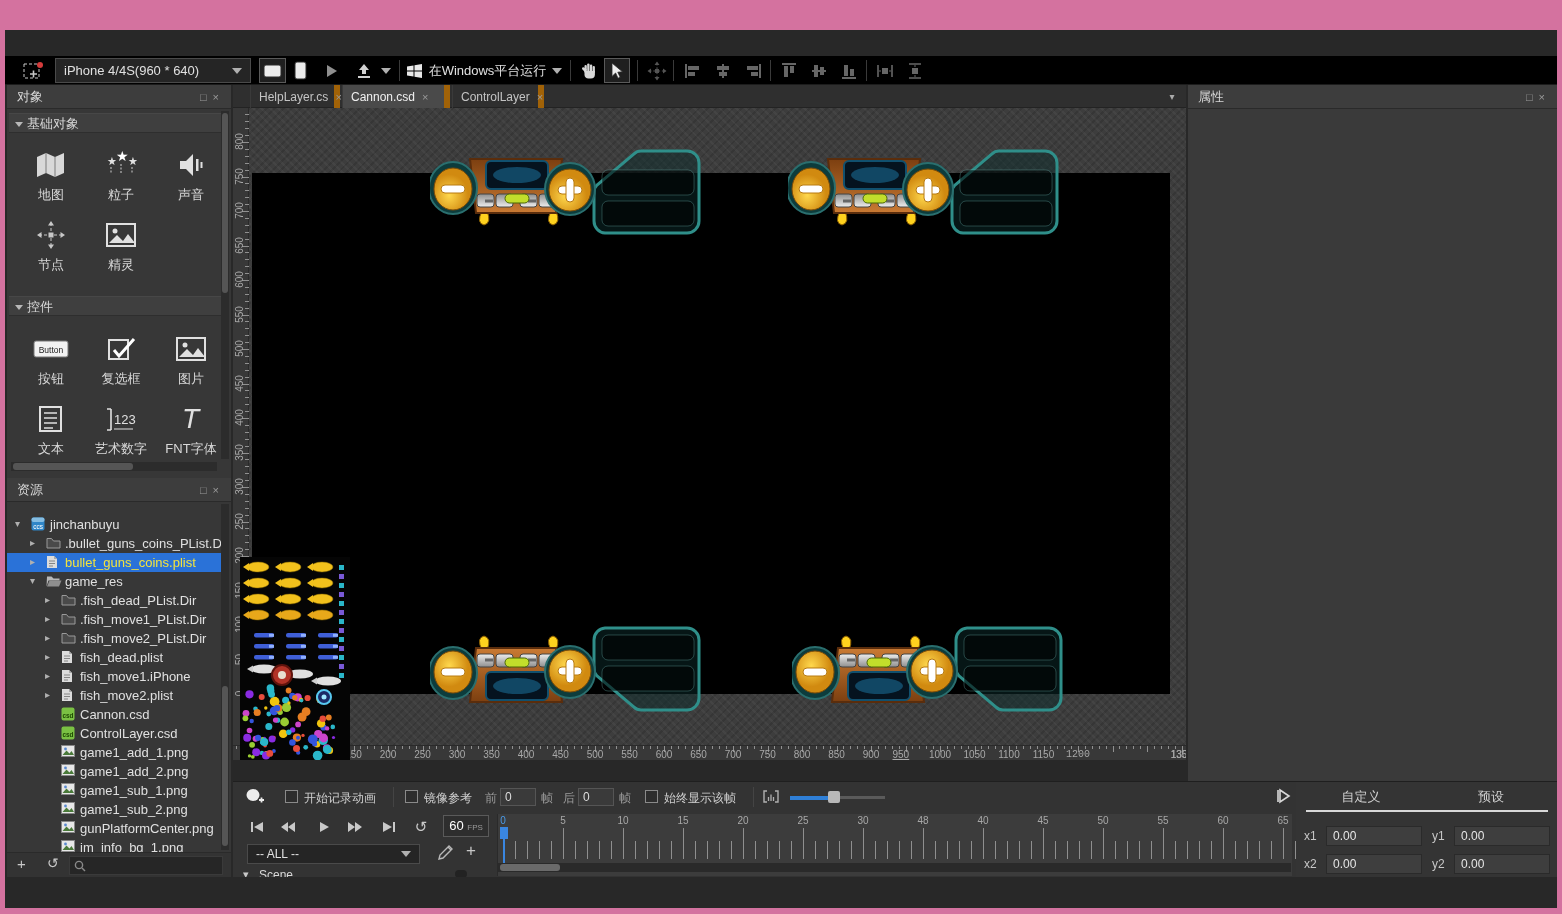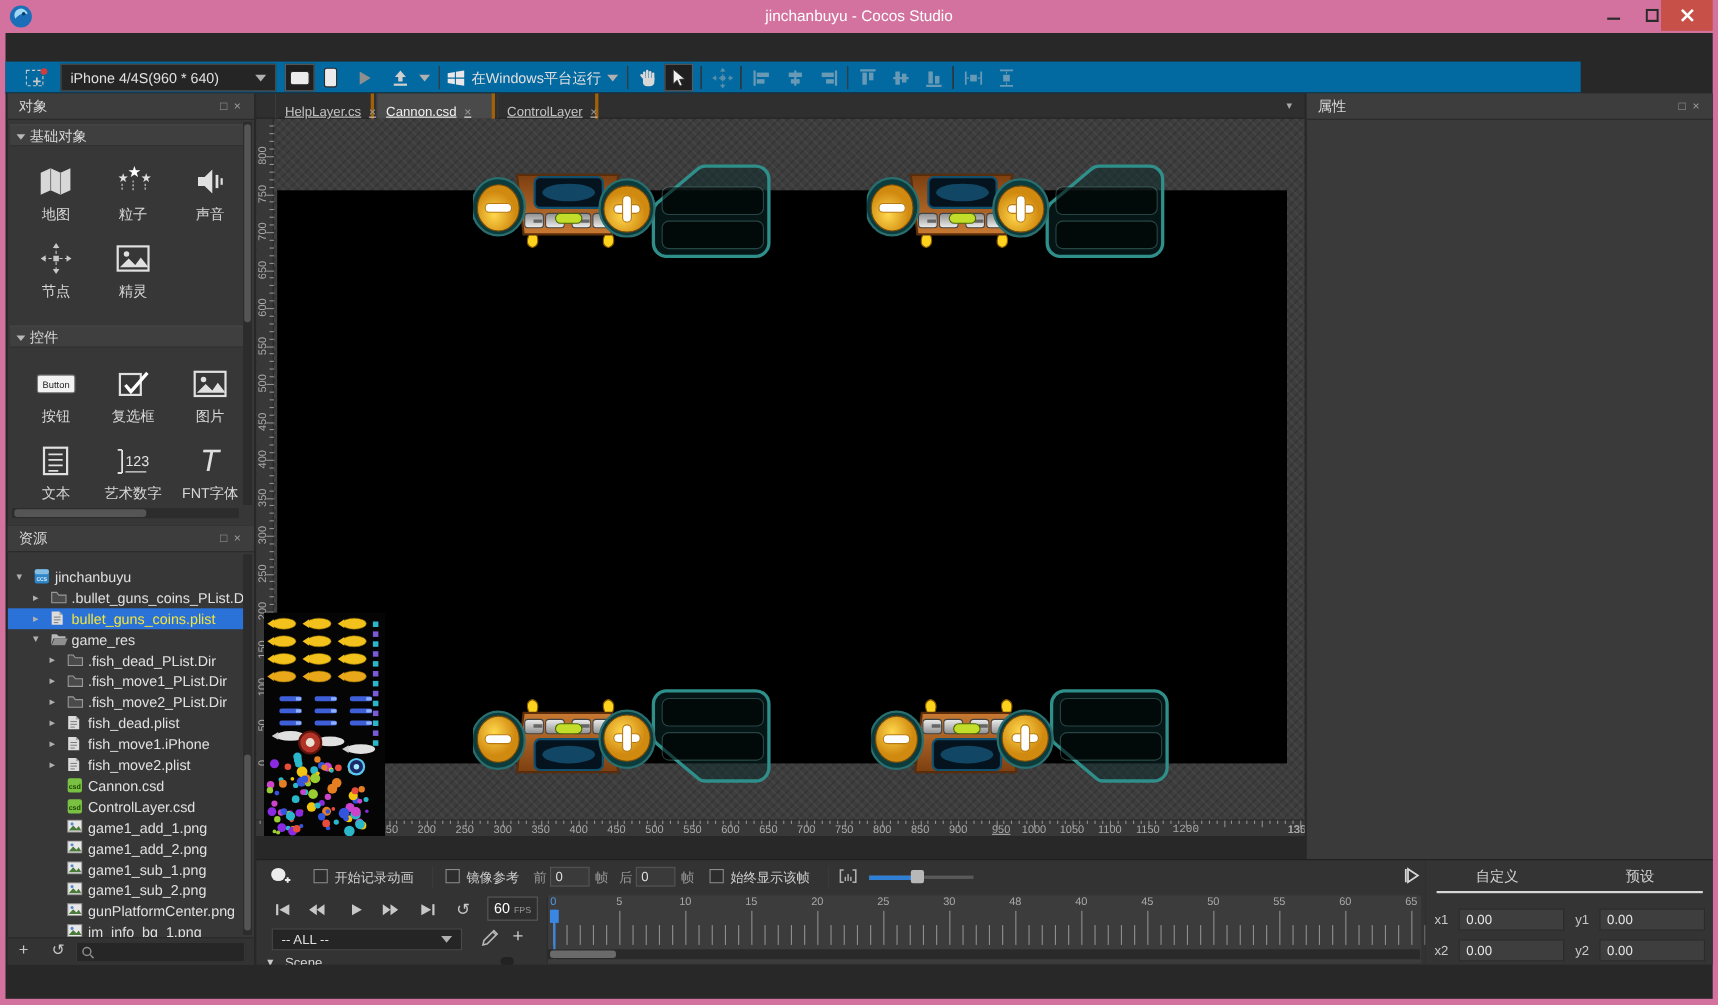--- a/index.html
+++ b/index.html
@@ -9,21 +9,21 @@
          font-family:"Liberation Sans", sans-serif; color:#ddd; }
   .abs { position:absolute; }
   
   #titlebar { left:0; top:0; width:1562px; height:30px; background:#d4729f; }
   #title-text { left:0; top:6px; width:100%; text-align:center; color:#fff; font-size:14px; }
   .win-btn { top:0; height:28px; display:flex; align-items:center; justify-content:center; }
   
   #mainbg { left:5px; top:30px; width:1552px; height:878px; background:#282828; }
   #menubar { left:5px; top:30px; width:1552px; height:26px; background:#232323; display:flex; align-items:center; padding-left:14px; border-bottom:1px solid #1a1a1a;}
   .menu-item { padding:0 13px; margin-right:4px; font-size:13px; color:#e2e2e2; line-height:26px; }
-  #toolbar { left:5px; top:56px; width:1432px; height:29px; background:#0369a1; border-bottom:1px solid #1c1c1c; }
+  #toolbar { left:5px; top:56px; width:1552px; height:29px; background:#000000; border-bottom:1px solid #1c1c1c; }
   .tb { position:absolute; top:2px; height:25px; display:flex; align-items:center; justify-content:center; }
   .tb-sep { position:absolute; top:4px; width:1px; height:21px; background:#1c1c1c; border-right:1px solid #3a3a3a; }
   .combo { background:#252525; border:1px solid #4a4a4a; color:#e0e0e0; font-size:13px; display:flex; align-items:center; padding:0 8px; }
   .caret { width:0; height:0; border-left:5px solid transparent; border-right:5px solid transparent; border-top:6px solid #b0b0b0; }
   .active-tool { background:#1f1f1f; border:1px solid #5a5a5a; }
   
   .panel { background:#373737; }
   .panel-header { position:absolute; left:0; top:0; right:0; height:24px; background:#3d3d3d; border-bottom:1px solid #2a2a2a; font-size:13px; color:#d8d8d8; line-height:24px; padding-left:10px; }
   .ph-btns { position:absolute; right:6px; top:0; font-size:11px; color:#9a9a9a; letter-spacing:6px; line-height:24px; }
   .section-hdr { position:absolute; left:2px; right:10px; height:20px; background:#3f3f3f; border-top:1px solid #474747; border-bottom:1px solid #2e2e2e; color:#d8d8d8; font-size:13px; line-height:20px; padding-left:18px; }
@@ -33,21 +33,21 @@
   .scroll-track { position:absolute; background:#2c2c2c; }
   .scroll-thumb { position:absolute; background:#555; border-radius:3px; }
   
   .tree-row { position:absolute; left:0; right:8px; height:19px; font-size:13px; color:#e0e0e0; white-space:nowrap; overflow:hidden; }
   .tree-row.sel { background:#2a72d8; color:#f3e33d; }
   .tree-arrow { position:absolute; top:3px; font-size:10px; color:#b0b0b0; }
   .tree-ico { position:absolute; top:2px; }
   .tree-lbl { position:absolute; top:2px; }
   
   #tabbar { left:233px; top:85px; width:953px; height:23px; background:#2f2f2f; border-bottom:1px solid #232323; }
-  .tab { position:absolute; top:0; height:23px; font-size:12px; color:#c4c4c4; border-right:3px solid #a16207; border-left:1px solid #3a3a3a; display:flex; align-items:flex-end; padding:0 8px;text-decoration:underline; }
+  .tab { position:absolute; top:0; height:23px; font-size:12px; color:#c4c4c4; border-right:6px solid #a16207; border-left:1px solid #3a3a3a; display:flex; align-items:center; padding:0 8px; }
   .tab.active { background:#4a4a4a; color:#f0f0f0; }
   .tab .x { margin-left:7px; color:#999; font-size:11px; }
   #canvas { left:233px; top:108px; width:953px; height:652px; overflow:hidden;
     background:#3d3d3d;
     background-image:repeating-linear-gradient(45deg, rgba(255,255,255,0.035) 0 2px, transparent 2px 6px),
                      repeating-linear-gradient(-45deg, rgba(0,0,0,0.12) 0 2px, transparent 2px 6px); }
   #stage { left:19px; top:65px; width:918px; height:521px; background:#000; }
   .ruler { background:#383838; }
   .tick { position:absolute; background:#909090; }
   .rlabel { position:absolute; font-size:10px; color:#a8a8a8; }
@@ -116,45 +116,20 @@
         <ellipse cx="23" cy="48" rx="19" ry="21" fill="url(#gGold)" stroke="#7a4a08"></ellipse>
         <rect x="11" y="44" width="24" height="8" rx="4" fill="#fff" stroke="#b87a10"></rect>
         <ellipse cx="140" cy="48" rx="25" ry="26" fill="#0d3c3c" stroke="#2a6f6f" stroke-width="2"></ellipse>
         <circle cx="140" cy="47" r="21" fill="url(#gGold)" stroke="#7a4a08"></circle>
         <rect x="128" y="43" width="24" height="8" rx="4" fill="#fff" stroke="#b87a10"></rect>
         <rect x="136" y="35" width="8" height="24" rx="4" fill="#fff" stroke="#b87a10"></rect>
       </g>
     </defs>
   </svg>
 
-  <div class="abs" id="titlebar">
-    <div class="abs" style="left:8px;top:4px;">
-      <svg width="22" height="22">
-          <circle cx="11" cy="11" r="10" fill="#1b6fb8"></circle>
-          <path d="M6,13 a6,6 0 1 1 11,-4 a8,8 0 0 0 -8,1 a7,7 0 0 0 -3,3 z" fill="#9fd8f2"></path>
-          <circle cx="13.5" cy="8.5" r="1.6" fill="#0b3c66"></circle>
-        </svg>
-    </div>
-    <div class="abs" id="title-text">jinchanbuyu - Cocos Studio</div>
-    <div class="abs win-btn" style="left:1450px;width:34px;">
-        <svg width="12" height="10">
-          <rect x="0" y="7" width="12" height="2" fill="#2b2b2b"></rect>
-        </svg>
-      </div>
-    <div class="abs win-btn" style="left:1486px;width:32px;">
-        <svg width="12" height="12">
-          <rect x="1" y="1" width="10" height="10" fill="none" stroke="#2b2b2b" stroke-width="2"></rect>
-        </svg>
-      </div>
-    <div class="abs win-btn" style="left:1510px;width:47px;background:#c75148;">
-        <svg width="12" height="12">
-          <path d="M1,1 L11,11 M11,1 L1,11" stroke="#fff" stroke-width="2.4"></path>
-        </svg>
-      </div>
-  </div>
 
   <div class="abs" id="mainbg"></div>
 
 
   <div class="abs" id="toolbar">
     <div class="tb" style="left:15px;width:26px;">
       <svg width="22" height="20">
           <rect x="2" y="3" width="15" height="14" fill="none" stroke="#c8c8c8" stroke-dasharray="3,2"></rect>
           <path d="M8,13 h7 M11.5,9.5 v7" stroke="#c8c8c8" stroke-width="1.6"></path>
           <circle cx="18" cy="4" r="3" fill="#d43b3b"></circle>
@@ -820,21 +795,21 @@
         <div class="tick" style="left: 617.3px; top: 0px; width: 1px; height: 3px;"></div>
         <div class="tick" style="left: 624.2px; top: 0px; width: 1px; height: 3px;"></div>
         <div class="tick" style="left: 631.1px; top: 0px; width: 1px; height: 3px;"></div>
         <div class="tick" style="left: 638px; top: 0px; width: 1px; height: 6px;"></div>
         <div class="rlabel" style="left: 625px; top: 3px; width: 26px; text-align: center;">900</div>
         <div class="tick" style="left: 644.9px; top: 0px; width: 1px; height: 3px;"></div>
         <div class="tick" style="left: 651.8px; top: 0px; width: 1px; height: 3px;"></div>
         <div class="tick" style="left: 658.7px; top: 0px; width: 1px; height: 3px;"></div>
         <div class="tick" style="left: 665.6px; top: 0px; width: 1px; height: 3px;"></div>
         <div class="tick" style="left: 672.5px; top: 0px; width: 1px; height: 6px;"></div>
-        <div class="rlabel" style="left: 659.5px; top: 3px; width: 26px; text-align: right; text-decoration: underline;">950</div>
+        <div class="rlabel" style="left: 659.5px; top: 3px; width: 26px; text-align: left; text-decoration: underline;">950</div>
         <div class="tick" style="left: 679.4px; top: 0px; width: 1px; height: 3px;"></div>
         <div class="tick" style="left: 686.3px; top: 0px; width: 1px; height: 3px;"></div>
         <div class="tick" style="left: 693.2px; top: 0px; width: 1px; height: 3px;"></div>
         <div class="tick" style="left: 700.1px; top: 0px; width: 1px; height: 3px;"></div>
         <div class="tick" style="left: 707px; top: 0px; width: 1px; height: 6px;"></div>
         <div class="rlabel" style="left: 694px; top: 3px; width: 26px; text-align: center;">1000</div>
         <div class="tick" style="left: 713.9px; top: 0px; width: 1px; height: 3px;"></div>
         <div class="tick" style="left: 720.8px; top: 0px; width: 1px; height: 3px;"></div>
         <div class="tick" style="left: 727.7px; top: 0px; width: 1px; height: 3px;"></div>
         <div class="tick" style="left: 734.6px; top: 0px; width: 1px; height: 3px;"></div>

